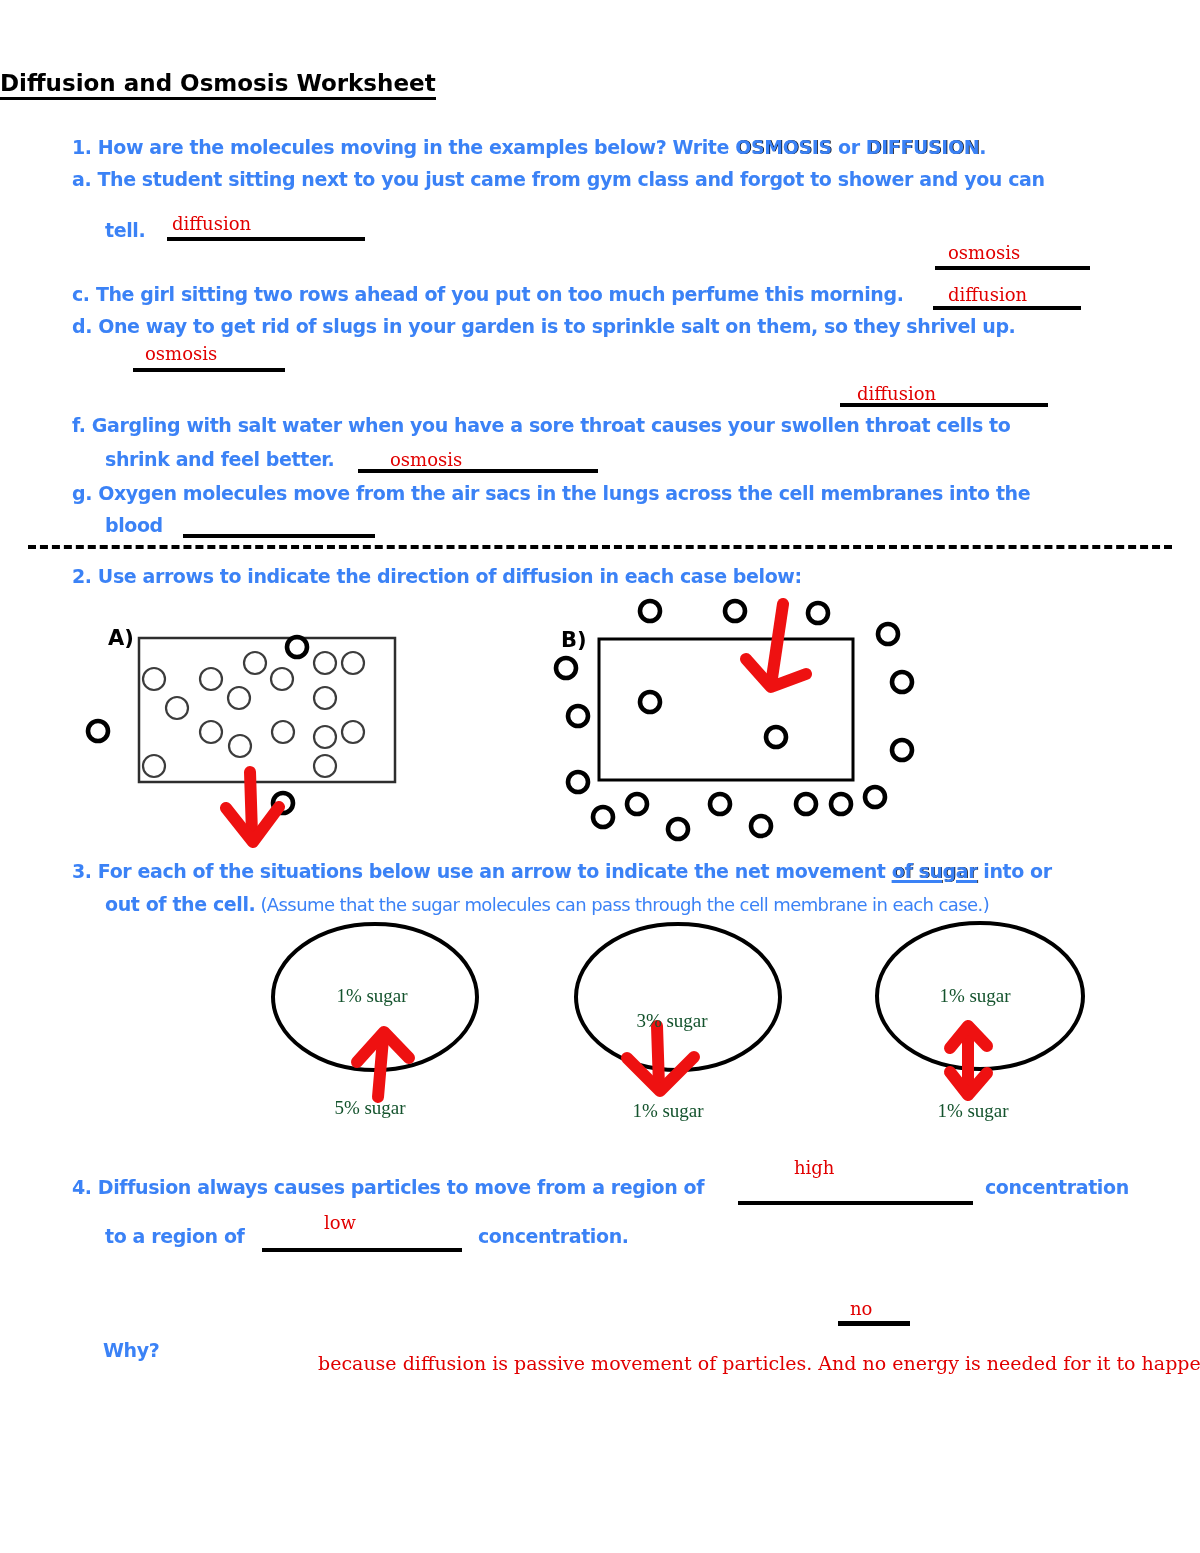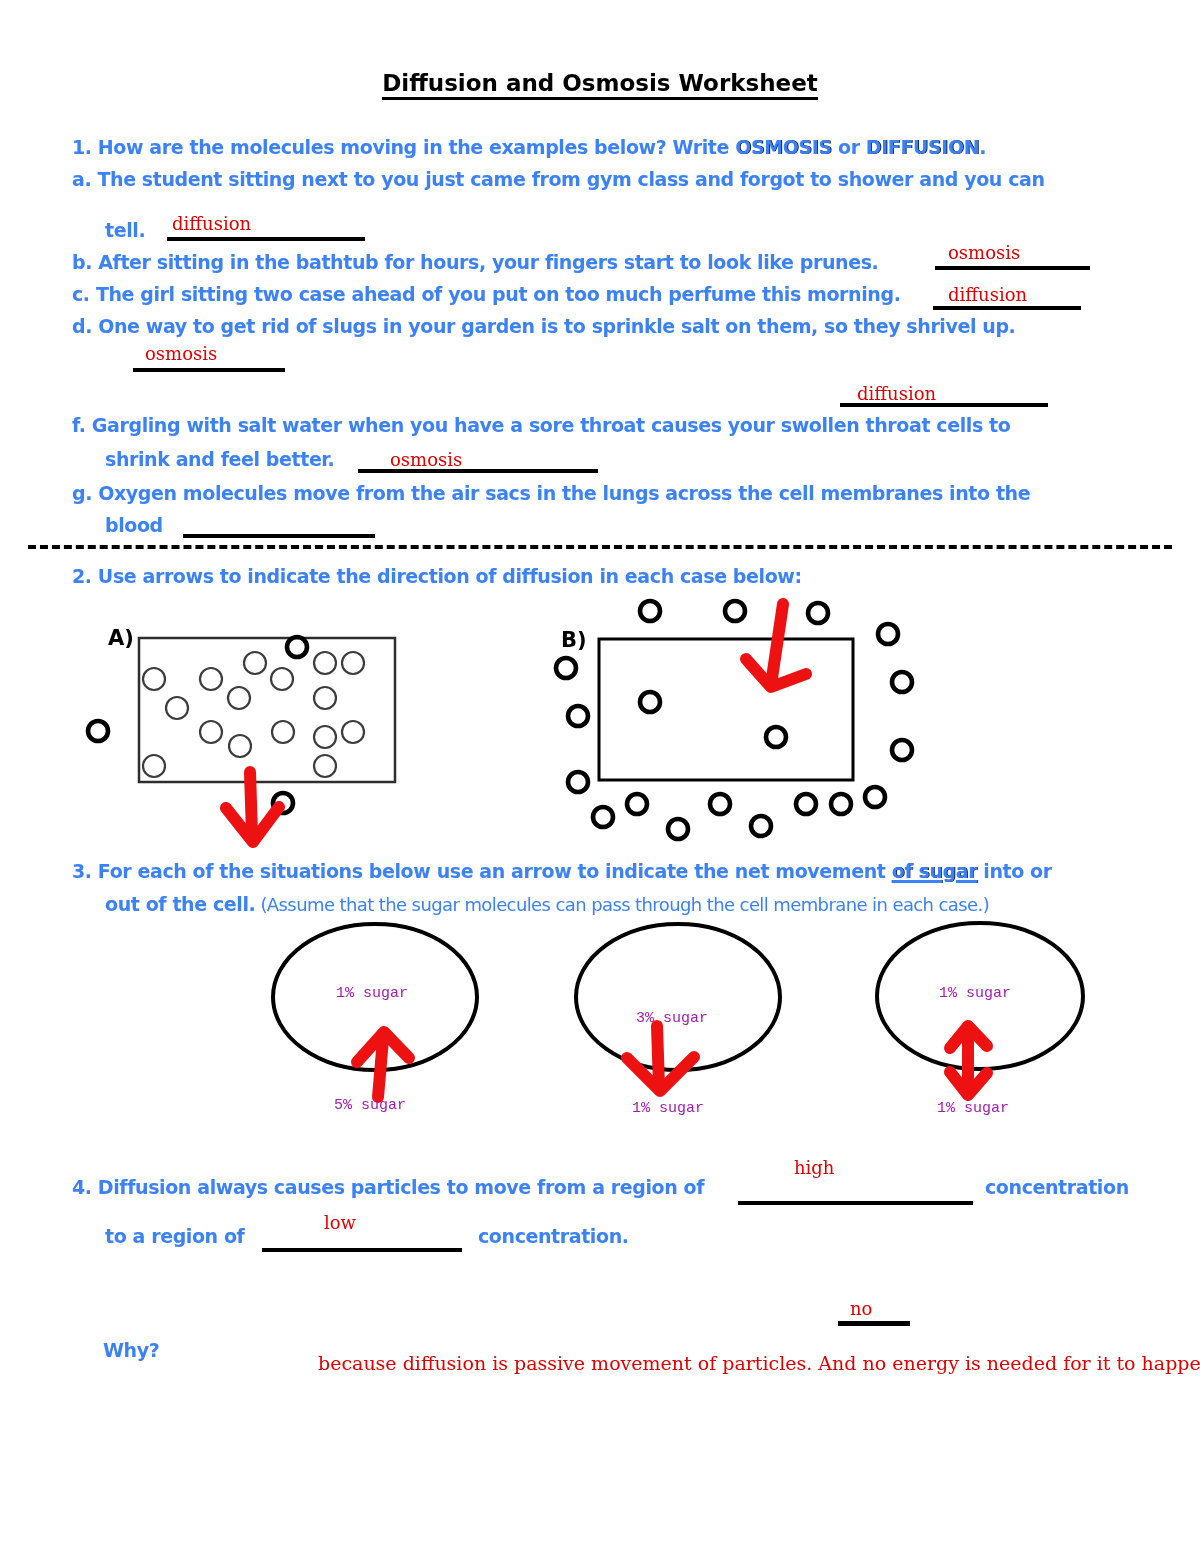--- a/index.html
+++ b/index.html
@@ -7,24 +7,24 @@
         font-family:"DejaVu Sans","Liberation Sans",sans-serif;}
   .t{position:absolute;font-family:"DejaVu Sans","Liberation Sans",sans-serif;
      font-weight:700;font-size:19px;letter-spacing:-0.4px;color:#3b82f6;white-space:nowrap;}
   .xbold{text-shadow:0.7px 0 0 #000;}
   .usub{text-decoration:underline;text-decoration-thickness:2.5px;}
   .note{font-weight:400;font-size:18px;letter-spacing:-0.6px;}
   .ans{position:absolute;font-family:"DejaVu Serif","Liberation Serif",serif;font-weight:400;
        font-size:18px;color:#e10000;white-space:nowrap;}
   .bar{position:absolute;background:#000;height:4px;}
   .dashline{position:absolute;border-top:4px dashed #000;}
-  .title{position:absolute;left:0;top:70px;width:100%;text-align:center;}
+  .title{position:absolute;left:0;top:70px;width:100%;text-align:left;}
   .title-text{font-size:23px;font-weight:700;color:#000;border-bottom:3px solid #000;padding-bottom:1px;}
-  .cell-label{position:absolute;font-family:Liberation Mono, monospace;font-weight:400;
-      font-size:15px;color:#a21caf;white-space:nowrap;transform:translateX(-50%);}
+  .cell-label{position:absolute;font-family:Liberation Serif, serif;font-weight:400;
+      font-size:19px;color:#14532d;white-space:nowrap;transform:translateX(-50%);}
   .diag-label{position:absolute;font-weight:700;font-size:21px;color:#000;}
   svg{position:absolute;left:0;top:0;}
   .boxA{fill:none;stroke:#2e2e2e;stroke-width:2.5;}
   .boxB{fill:none;stroke:#000;stroke-width:3;}
   .thin{fill:none;stroke:#3c3c3c;stroke-width:2.2;}
   .boldc{fill:none;stroke:#000;stroke-width:4.6;}
   .cellmem{fill:none;stroke:#000;stroke-width:4;}
   .redstroke{fill:none;stroke:#ee1111;stroke-width:12;stroke-linecap:round;stroke-linejoin:round;}
 </style>
 </head>
@@ -105,25 +105,24 @@
     <span class="title-text">Diffusion and Osmosis Worksheet</span>
   </div>
 
   <div class="t" style="left:72px;top:136px;"><span>1.  How are the molecules moving in the examples below? Write </span><span class="xbold">OSMOSIS</span><span> or </span><span class="xbold">DIFFUSION</span><span>.</span></div>
 
   <div class="t" style="left:72px;top:168px;">a. The student sitting next to you just came from gym class and forgot to shower and you can</div>
   <div class="t" style="left:105px;top:219px;">tell.</div>
   <div class="ans" style="left:172px;top:213px;">diffusion</div>
   <div class="bar" style="left:167px;top:237px;width:198px;"></div>
 
-  <div class="t" style="left:72px;top:251px;">b. After sitting in the bathtub for hours, your fingers start to look like prunes.</div>
   <div class="ans" style="left:948px;top:242px;">osmosis</div>
   <div class="bar" style="left:935px;top:266px;width:155px;"></div>
 
-  <div class="t" style="left:72px;top:283px;">c. The girl sitting two case ahead of you put on too much perfume this morning.</div>
+  <div class="t" style="left:72px;top:283px;">c. The girl sitting two rows ahead of you put on too much perfume this morning.</div>
   <div class="ans" style="left:948px;top:284px;">diffusion</div>
   <div class="bar" style="left:933px;top:306px;width:148px;"></div>
 
   <div class="t" style="left:72px;top:315px;">d. One way to get rid of slugs in your garden is to sprinkle salt on them, so they shrivel up.</div>
   <div class="ans" style="left:145px;top:343px;">osmosis</div>
   <div class="bar" style="left:133px;top:368px;width:152px;"></div>
 
   <div class="ans" style="left:857px;top:383px;">diffusion</div>
   <div class="bar" style="left:840px;top:403px;width:208px;"></div>
 

